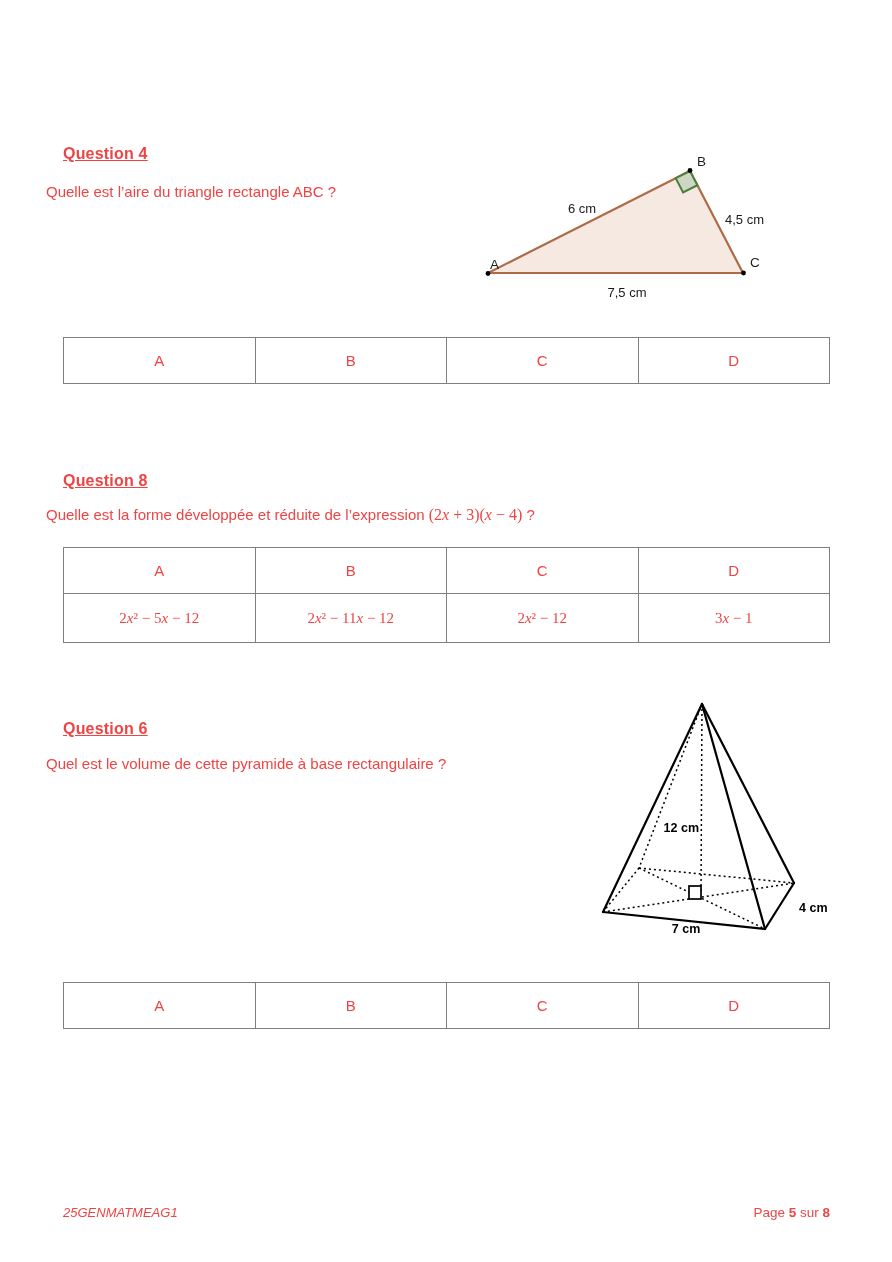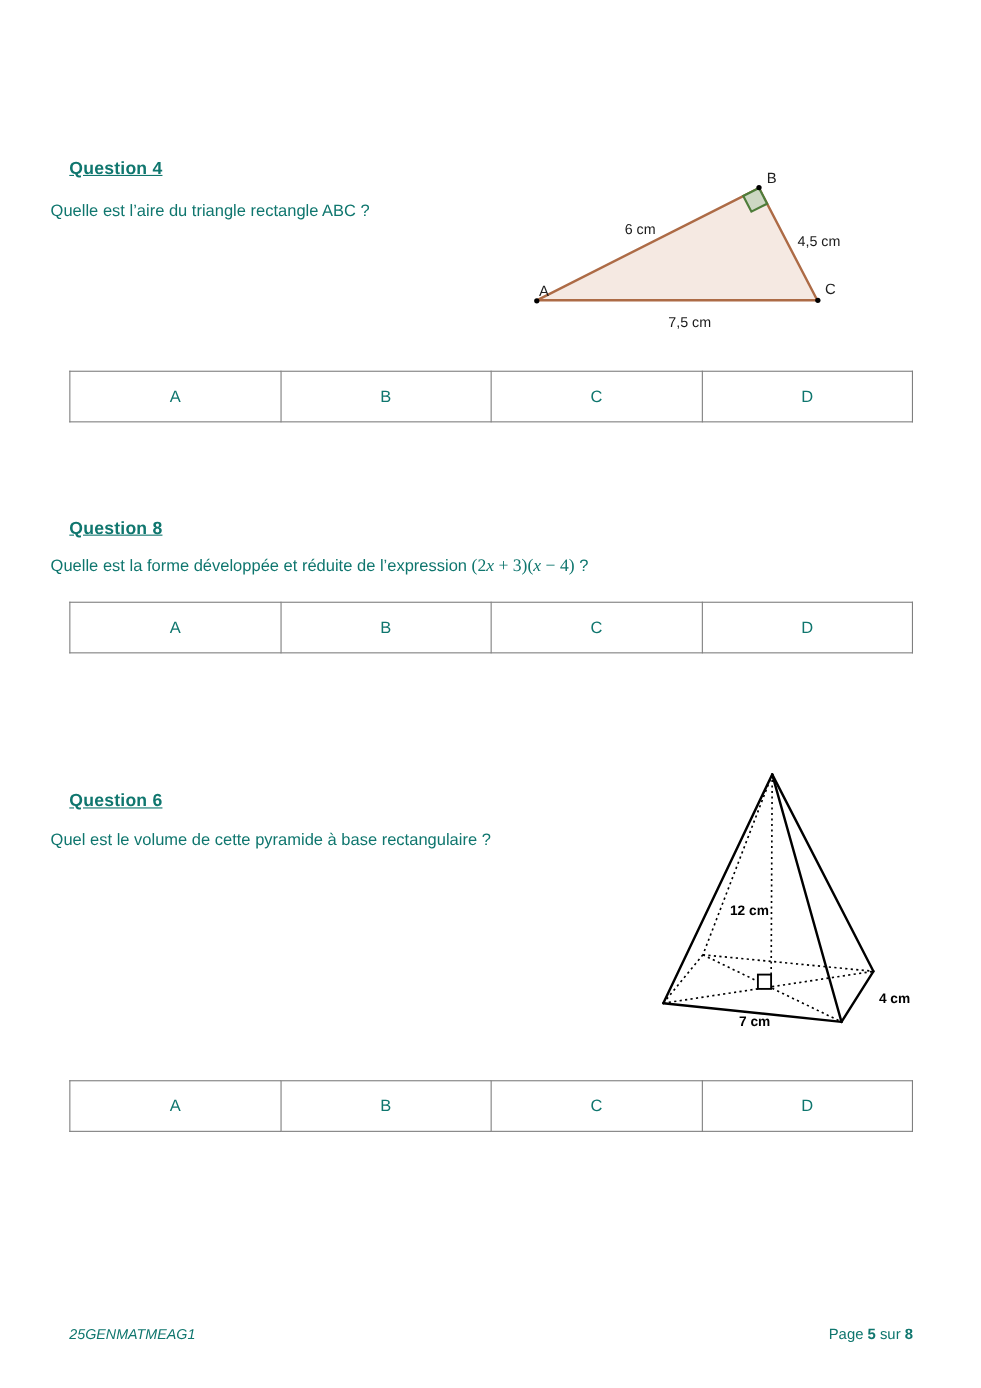--- a/index.html
+++ b/index.html
@@ -1,19 +1,19 @@
 <!DOCTYPE html>
 <html><head>
 <meta charset="utf-8">
 <style>
   * { margin:0; padding:0; box-sizing:border-box; }
   html,body { background:#fff; }
   .page {
     position:relative; width:892px; height:1262px; background:#ffffff;
-    font-family:"Liberation Sans", sans-serif; color:#0f766e; overflow:hidden;
+    font-family:"Liberation Sans", sans-serif; color:#ef4444; overflow:hidden;
   }
   .q-title {
     position:absolute; left:63px; font-size:16px; font-weight:bold;
     text-decoration:underline; letter-spacing:.2px;
   }
   .q-text { position:absolute; left:46px; font-size:15px; }
   .math { font-family:"Liberation Serif", serif; font-size:16px; }
   .math i { font-style:italic; }
   table.answers {
     position:absolute; left:63px; width:767px;
@@ -77,20 +77,26 @@
   </div>
 
   <table class="answers" style="top:547px">
     <tbody>
         <tr>
       <th>A</th>
       <th>B</th>
       <th>C</th>
       <th>D</th>
     </tr>
+    <tr>
+      <td class="math">2<i>x</i>² − 5<i>x</i> − 12</td>
+      <td class="math">2<i>x</i>² − 11<i>x</i> − 12</td>
+      <td class="math">2<i>x</i>² − 12</td>
+      <td class="math">3<i>x</i> − 1</td>
+    </tr>
   </tbody>
     </table>
 
   <div class="q-title" style="top:720px">Question 6</div>
   <div class="q-text" style="top:755px">Quel est le volume de cette pyramide à base rectangulaire ?</div>
 
   <svg style="left:575px; top:690px" width="255" height="260" viewBox="0 0 255 260">
 
     <line x1="127" y1="14" x2="64" y2="178" class="dotted"></line>
     <line x1="64" y1="178" x2="28" y2="222" class="dotted"></line>

